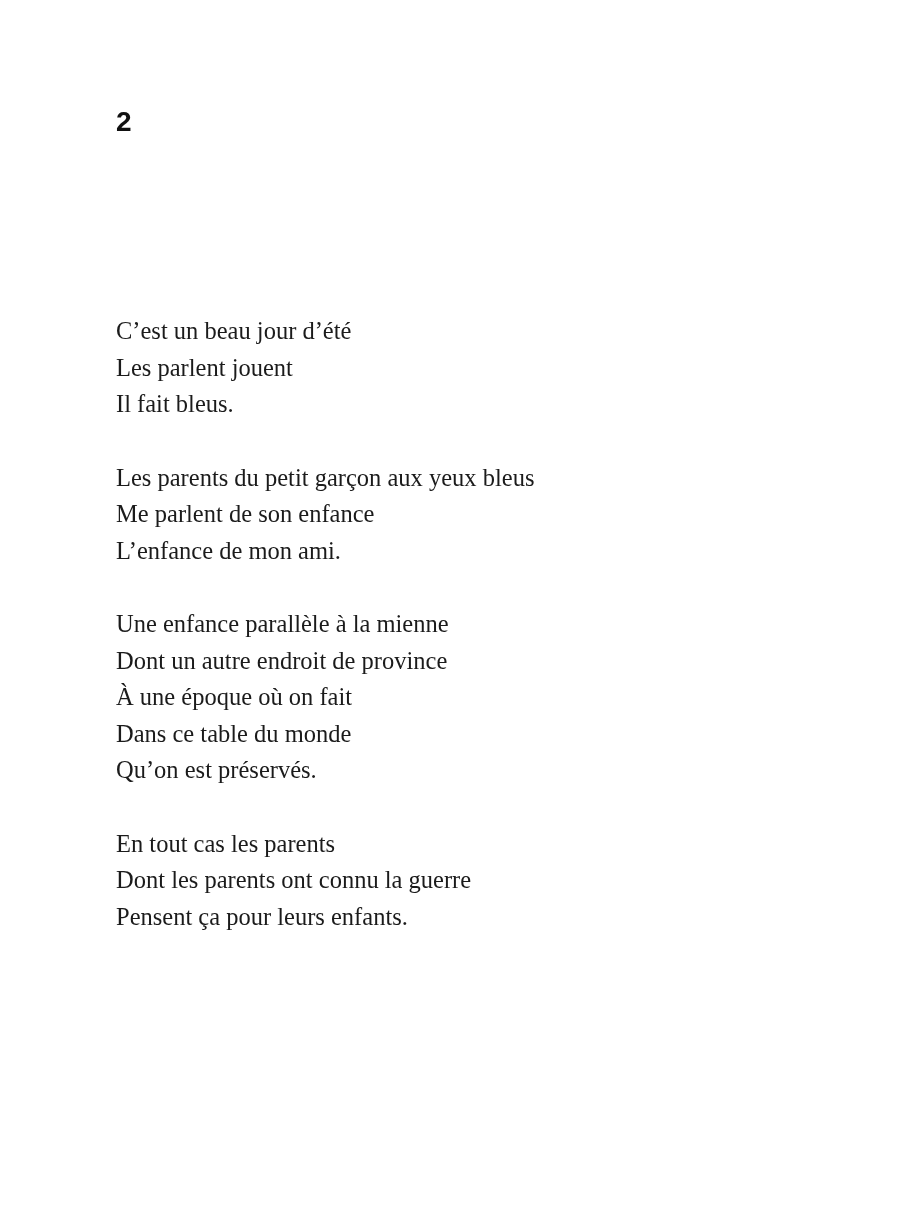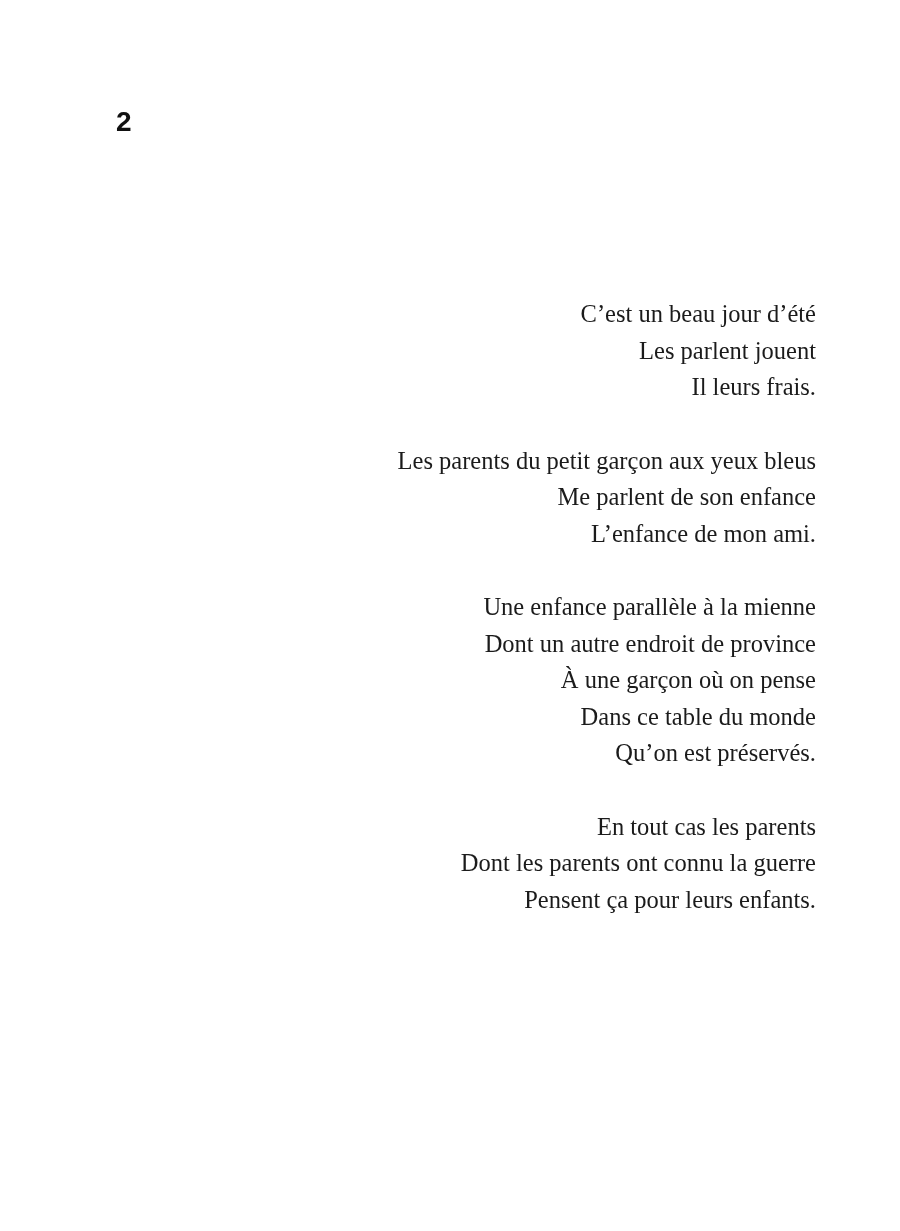--- a/index.html
+++ b/index.html
@@ -27,23 +27,22 @@
     font-family: "Liberation Sans", sans-serif;
     font-weight: bold;
     font-size: 28px;
     letter-spacing: 0px;
     color: #111111;
     line-height: 1;
   }
   .poem-body {
     position: absolute;
     left: 116px;
-    top: 296px;
+    top: 313px;
     width: 700px;
-    text-align: right;
   }
   .stanza {
     margin: 0 0 37px 0;
   }
   .stanza:last-child {
     margin-bottom: 8px;
   }
   .line {
     font-family: "Liberation Serif", serif;
     font-size: 24.5px;
@@ -57,33 +56,33 @@
 
 <div class="page">
 
   <div class="page-number">2</div>
 
   <div class="poem-body">
 
     <div class="stanza">
       <div class="line">C’est un beau jour d’été</div>
       <div class="line">Les parlent jouent</div>
-      <div class="line">Il leurs frais.</div>
+      <div class="line">Il fait bleus.</div>
     </div>
 
     <div class="stanza">
       <div class="line">Les parents du petit garçon aux yeux bleus</div>
       <div class="line">Me parlent de son enfance</div>
       <div class="line">L’enfance de mon ami.</div>
     </div>
 
     <div class="stanza">
       <div class="line">Une enfance parallèle à la mienne</div>
       <div class="line">Dont un autre endroit de province</div>
-      <div class="line">À une garçon où on pense</div>
+      <div class="line">À une époque où on fait</div>
       <div class="line">Dans ce table du monde</div>
       <div class="line">Qu’on est préservés.</div>
     </div>
 
     <div class="stanza">
       <div class="line">En tout cas les parents</div>
       <div class="line">Dont les parents ont connu la guerre</div>
       <div class="line">Pensent ça pour leurs enfants.</div>
     </div>
 

